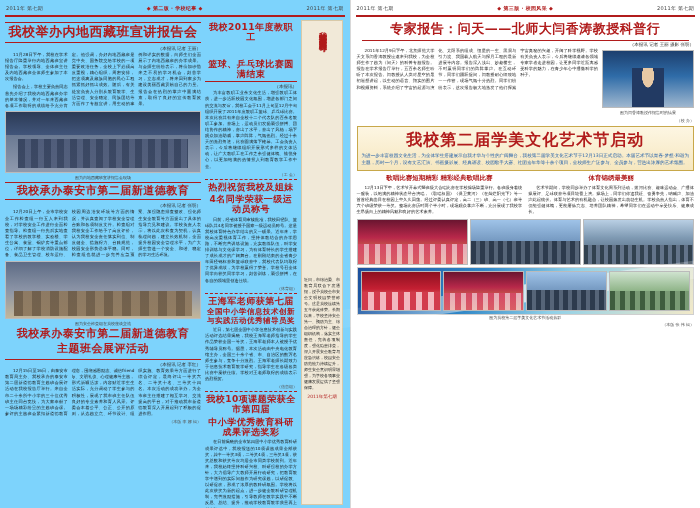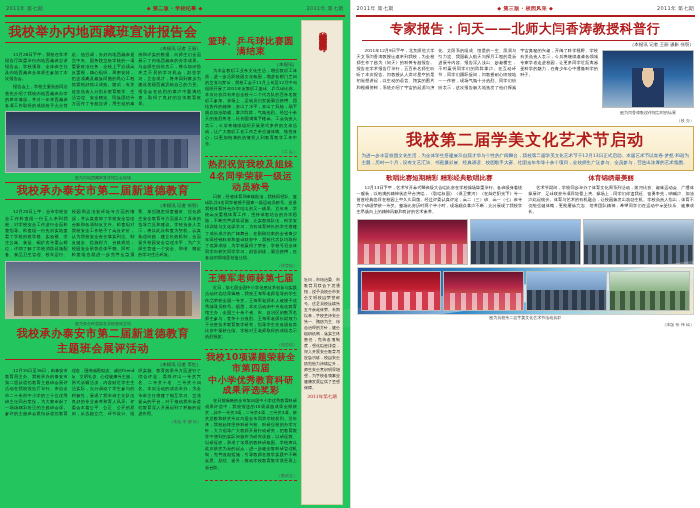--- a/index.html
+++ b/index.html
@@ -4,21 +4,21 @@
 <style>
   html,body{margin:0;padding:0;}
   body{
     width:700px;height:508px;
     background:#ffffff;
     font-family:"DejaVu Sans","Liberation Sans",sans-serif;
     overflow:hidden;
     position:relative;
   }
   .page{position:absolute;inset:0;display:flex;}
-  .left-page{width:350px;height:508px;position:relative;border-right:1px solid #d8d8d8;background:#22c55e;}
+  .left-page{width:350px;height:508px;position:relative;border-right:1px solid #d8d8d8;background:#7dd3fc;}
   .right-page{width:350px;height:508px;position:relative;background:#fff;}
 
   
   .runhead{
     height:12px;display:flex;align-items:center;justify-content:space-between;
     font-size:5px;color:#b11c1c;padding:2px 6px 0 6px;letter-spacing:0.3px;
   }
   .runhead .mid{color:#b11c1c;font-weight:bold;}
   .runhead .side{color:#444;}
   .rule{height:2px;background:#b11c1c;margin:1px 5px 0 5px;}
@@ -165,20 +165,21 @@
             <p>12月15日至16日，由泰安市教育局主办、我校承办的泰安市第二届新道德教育主题班会展评活动在我校报告厅举行。来自全市二十余所中小学的三十位优秀班主任同台竞技，为大家奉献了一场场精彩纷呈的主题班会课。参评的主题班会紧扣新道德教育理念，围绕感恩励志、诚信friendly、文明礼仪、心理健康等主题，形式新颖活泼，内容贴近学生生活实际，充分调动了学生参与的积极性，展现了我市班主任队伍良好的专业素养和育人风采。评委会本着公平、公正、公开的原则，从选题立意、环节设计、组织实施、教育效果等方面进行了综合评定，最终评出一等奖六名、二等奖十名、三等奖十四名。本次活动的成功举办，为全市班主任搭建了相互学习、交流提高的平台，对于推动我市新道德教育深入开展起到了积极的促进作用。</p>
           </div>
           <div class="note">（本版 李 娜 辑）</div>
         </div>
 
       </div>
 
       <div class="col c-mid">
 
         <div>
+          <div class="hl hl-m">我校2011年度教职工</div>
           <div class="hl hl-m" style="margin-top:16px">篮球、乒乓球比赛圆满结束</div>
           <div class="redline"></div>
           <div class="byline">（本报讯）</div>
           <div class="body">
             <p>为丰富教职工业余文化生活，增强教职工体质，进一步活跃校园文化氛围，增进各部门之间的交流与友谊，我校工会于11月上旬至12月中旬组织开展了2011年度教职工篮球、乒乓球比赛。本次比赛共有来自全校十二个代表队的百余名教职工参加。赛场上，运动员们发扬顽强拼搏、团结协作的精神，赛出了水平，赛出了风格；场下观众加油助威，掌声阵阵，气氛热烈。经过十余天的激烈角逐，比赛圆满落下帷幕。工会负责人表示，今后将继续组织开展形式多样的文体活动，让广大教职工在工作之余强健体魄、愉悦身心，以更加饱满的热情投入到教育教学工作中去。</p>
           </div>
           <div class="note">（工 会）</div>
         </div>
 
         <div class="dashed"></div>
@@ -189,20 +190,21 @@
           <div class="body">
             <p>日前，经省体育局审核批准，我校田径队、篮球队共4名同学被授予国家一级运动员称号。这是我校体育特色办学结出的又一硕果。近年来，学校高度重视体育工作，坚持体教结合的办学思路，不断完善训练设施，充实教练队伍，科学安排训练与文化课学习，为有体育特长的学生搭建了成长成才的广阔舞台。在刚刚结束的全省青少年田径锦标赛和篮球联赛中，我校代表队均取得了优异成绩，为学校赢得了荣誉。学校号召全体同学向获奖同学学习，刻苦训练，顽强拼搏，在各自的领域里创造佳绩。</p>
           </div>
           <div class="note">（体育组）</div>
         </div>
 
         <div class="dashed"></div>
 
         <div>
           <div class="hl hl-m">王海军老师获第七届</div>
+          <div class="hl hl-s" style="margin-top:0">全国中小学信息技术创新与实践活动优秀辅导员奖</div>
           <div class="body">
             <p>近日，第七届全国中小学信息技术创新与实践活动评选结果揭晓，我校王海军老师指导的学生作品荣获全国一等奖，王海军老师本人被授予优秀辅导员称号。据悉，本次活动由中央电化教育馆主办，全国三十余个省、市、自治区的数万名师生参与，竞争十分激烈。王海军老师长期致力于信息技术教育教学研究，指导学生在各级各类比赛中屡获佳绩。学校对王老师取得的成绩表示热烈祝贺。</p>
           </div>
           <div class="note">（信息组）</div>
         </div>
 
         <div class="dashed"></div>
 
         <div>
           <div class="hl hl-m">我校10项课题荣获全市第四届</div>

